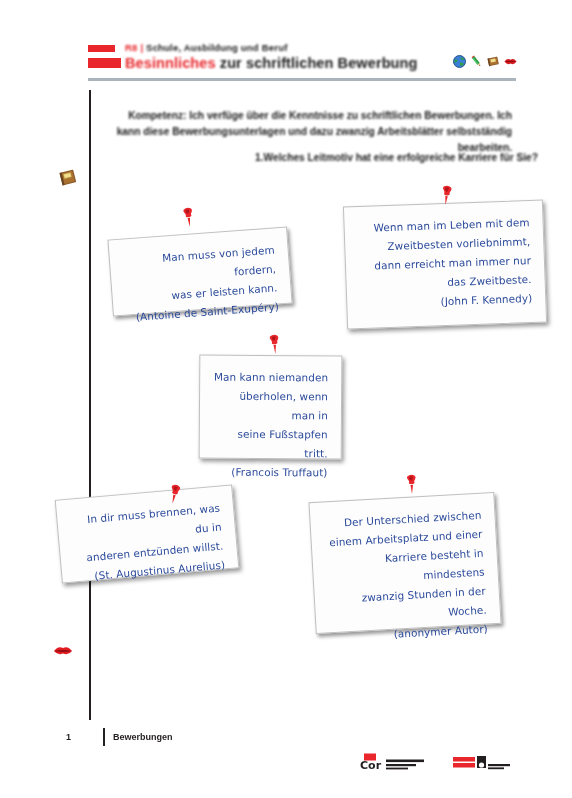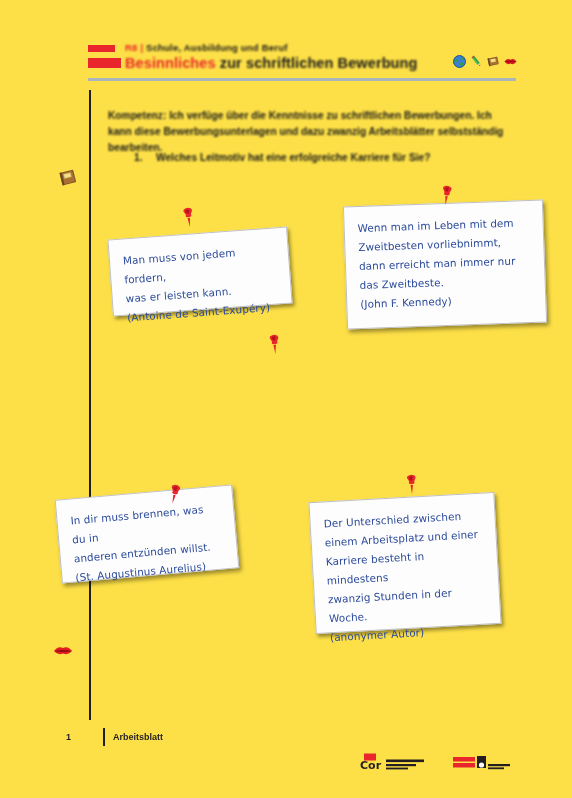--- a/index.html
+++ b/index.html
@@ -7,22 +7,23 @@
     padding: 0;
     background: #000000;
   }
   body {
     font-family: "Liberation Sans", sans-serif;
   }
   #page {
     position: relative;
     width: 572px;
     height: 798px;
-    background: #fde047;
+    background: #ffffff;
     overflow: hidden;
+    text-align: right;
   }
 
   
   #header {
     position: absolute;
     left: 88px;
     top: 42px;
     width: 428px;
     height: 38px;
   }
@@ -320,20 +321,26 @@
 (John F. Kennedy)</div>
   </div>
   <span class="pin" id="pin-kennedy">
     <svg viewBox="0 0 17 24" width="17" height="24">
       <path d="M8.5 22 L7.4 13 L9.9 13 Z" fill="#e8262b"></path>
       <path d="M4.6 4.2 Q8.5 1.2 12.2 4.0 Q13.6 5.4 12.4 7.2 Q10.8 9.0 11.6 11.2 Q9.0 13.4 5.9 11.4 Q6.8 9.2 5.2 7.4 Q3.6 5.8 4.6 4.2 Z" fill="#e8262b"></path>
       <path d="M6.6 5.0 Q8.6 3.6 10.4 5.1 Q9.1 6.6 9.6 8.2 Q8.1 9.0 7.1 7.8 Q6.0 6.4 6.6 5.0 Z" fill="#b2141a"></path>
     </svg>
   </span>
 
+  <div class="note" id="note-truffaut">
+    <div class="note-text">Man kann niemanden
+überholen, wenn man in
+seine Fußstapfen tritt.
+(Francois Truffaut)</div>
+  </div>
   <span class="pin" id="pin-truffaut">
     <svg viewBox="0 0 17 24" width="17" height="24">
       <path d="M8.5 22 L7.4 13 L9.9 13 Z" fill="#e8262b"></path>
       <path d="M4.6 4.2 Q8.5 1.2 12.2 4.0 Q13.6 5.4 12.4 7.2 Q10.8 9.0 11.6 11.2 Q9.0 13.4 5.9 11.4 Q6.8 9.2 5.2 7.4 Q3.6 5.8 4.6 4.2 Z" fill="#e8262b"></path>
       <path d="M6.6 5.0 Q8.6 3.6 10.4 5.1 Q9.1 6.6 9.6 8.2 Q8.1 9.0 7.1 7.8 Q6.0 6.4 6.6 5.0 Z" fill="#b2141a"></path>
     </svg>
   </span>
 
   <div class="note" id="note-augustin">
     <div class="note-text">In dir muss brennen, was du in
@@ -358,21 +365,21 @@
   <span class="pin" id="pin-anonym">
     <svg viewBox="0 0 17 24" width="17" height="24">
       <path d="M8.5 22 L7.4 13 L9.9 13 Z" fill="#e8262b"></path>
       <path d="M4.6 4.2 Q8.5 1.2 12.2 4.0 Q13.6 5.4 12.4 7.2 Q10.8 9.0 11.6 11.2 Q9.0 13.4 5.9 11.4 Q6.8 9.2 5.2 7.4 Q3.6 5.8 4.6 4.2 Z" fill="#e8262b"></path>
       <path d="M6.6 5.0 Q8.6 3.6 10.4 5.1 Q9.1 6.6 9.6 8.2 Q8.1 9.0 7.1 7.8 Q6.0 6.4 6.6 5.0 Z" fill="#b2141a"></path>
     </svg>
   </span>
 
   <div id="footer-rule"></div>
   <div id="footer-page">1</div>
-  <div id="footer-label">Arbeitsblatt</div>
+  <div id="footer-label">Bewerbungen</div>
 
   <span class="footer-logo" id="logo-left">
     <svg viewBox="0 0 84 24" width="84" height="24">
       <rect x="6" y="1.5" width="12" height="7" fill="#e8262b"></rect>
       <text x="2" y="17" font-family="DejaVu Sans, sans-serif" font-size="11" font-weight="bold" fill="#231f20">Cor</text>
       <rect x="28" y="7.5" width="38" height="2.6" fill="#231f20"></rect>
       <rect x="28" y="12" width="30" height="2.2" fill="#231f20"></rect>
       <rect x="28" y="15.6" width="22" height="1.8" fill="#231f20"></rect>
     </svg>
   </span>

